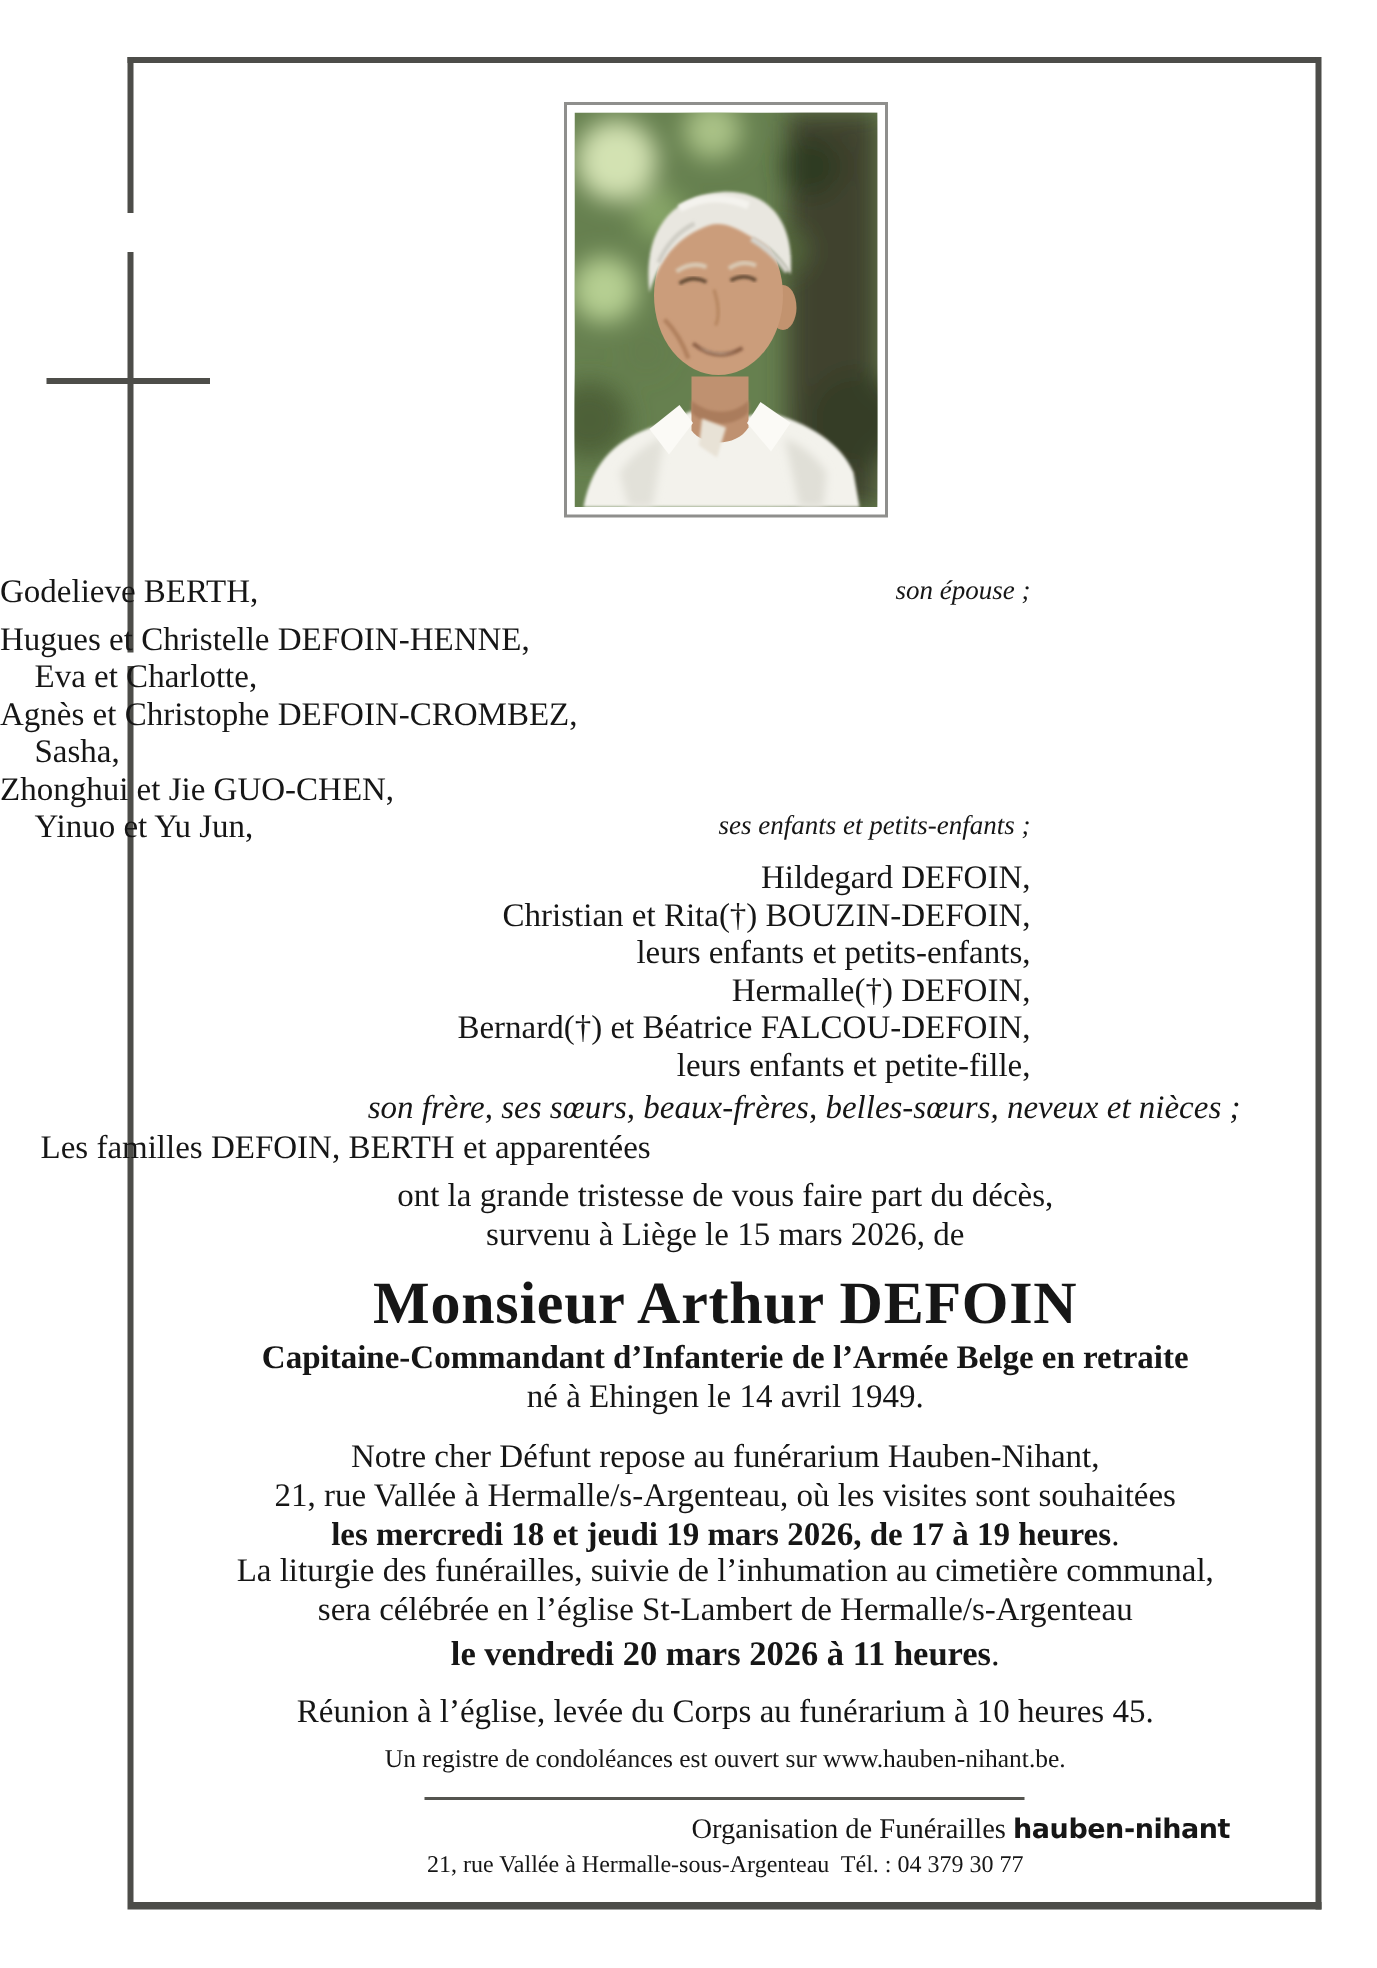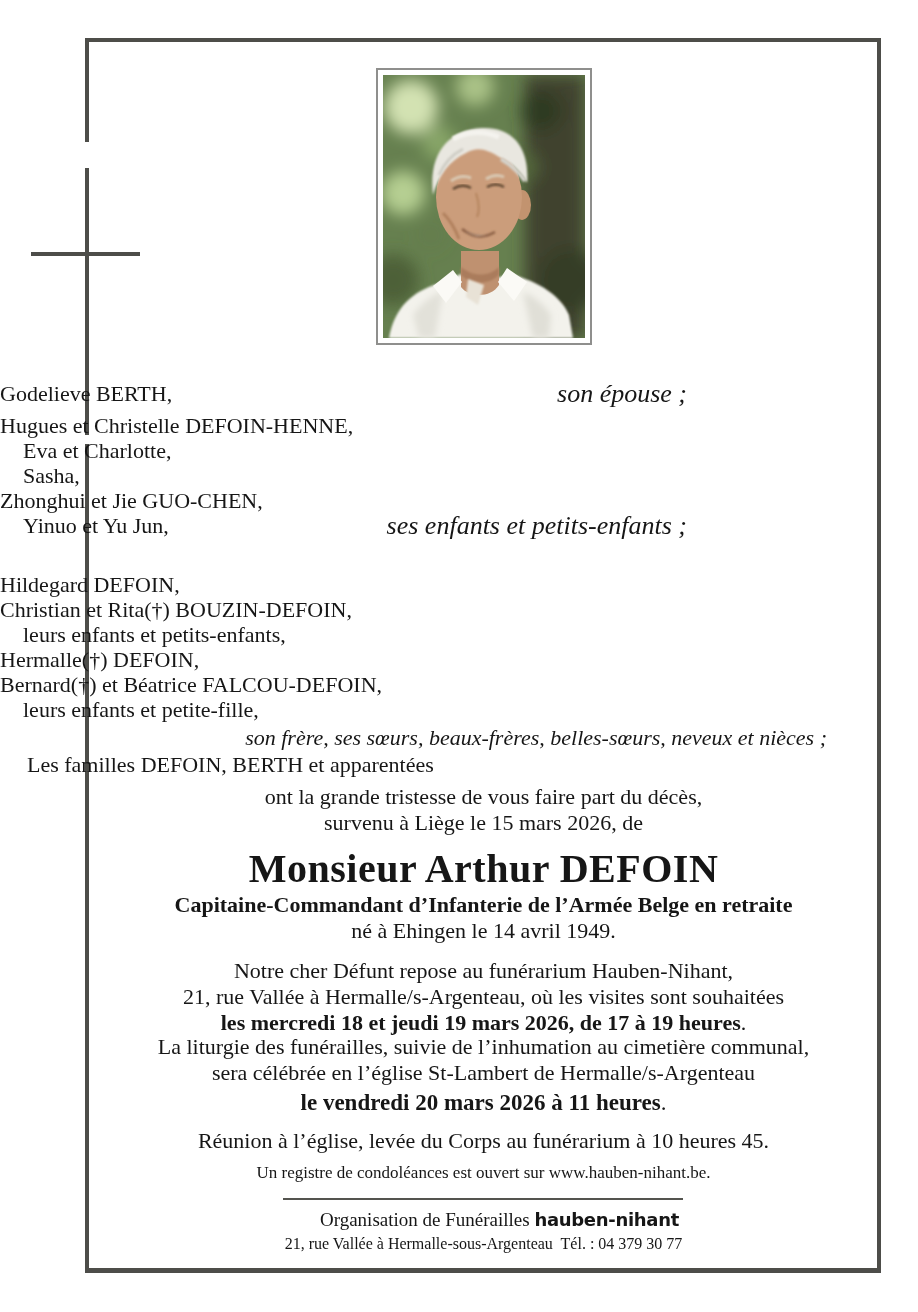--- a/index.html
+++ b/index.html
@@ -7,21 +7,21 @@
        font-family:"Liberation Serif",serif;color:#161616;}
   
   .frame{position:absolute;background:#4d4d49;}
   
   .photo-frame{position:absolute;left:376px;top:68px;width:216px;height:277px;
        box-sizing:border-box;border:2px solid #8f8f8d;background:#fff;padding:5px;}
   .photo-frame svg{display:block;}
   .fam-group{position:absolute;left:0;width:687px;font-size:22px;line-height:25px;}
   .fam-line{white-space:nowrap;}
   .fam-line.indent{padding-left:23px;}
-  .relation{position:absolute;right:0;bottom:0;font-style:italic;font-size:26px;white-space:nowrap;}
+  .relation{position:absolute;right:0;bottom:0;font-style:italic;font-size:18px;white-space:nowrap;}
   .relation-line{position:absolute;left:0;width:687px;text-align:right;
        font-style:italic;font-size:22px;line-height:25px;white-space:nowrap;}
   .center-block{position:absolute;left:0;width:687px;text-align:center;
        font-size:22px;line-height:26px;}
   .bold{font-weight:bold;}
   .name-title{font-size:40px;line-height:48px;font-weight:bold;letter-spacing:0.5px;}
   .small{font-size:17px;line-height:20px;}
   .divider{position:absolute;background:#54544f;height:2px;}
   .org-line{font-size:19px;line-height:24px;}
   .org-logo{font-family:"DejaVu Sans",sans-serif;font-weight:bold;font-size:18px;letter-spacing:-0.3px;}
@@ -94,27 +94,28 @@
 </div>
 
 <div class="fam-group" style="top:381px;">
   <div class="fam-line">Godelieve BERTH,</div>
   <div class="relation">son épouse ;</div>
 </div>
 
 <div class="fam-group" style="top:413px;">
   <div class="fam-line">Hugues et Christelle DEFOIN-HENNE,</div>
   <div class="fam-line indent">Eva et Charlotte,</div>
+  <div class="fam-line">Agnès et Christophe DEFOIN-CROMBEZ,</div>
   <div class="fam-line indent">Sasha,</div>
   <div class="fam-line">Zhonghui et Jie GUO-CHEN,</div>
   <div class="fam-line indent">Yinuo et Yu Jun,</div>
   <div class="relation">ses enfants et petits-enfants ;</div>
 </div>
 
-<div class="fam-group" style="top:572px;">
+<div class="fam-group" style="top:572px;text-align:right;">
   <div class="fam-line">Hildegard DEFOIN,</div>
   <div class="fam-line">Christian et Rita(†) BOUZIN-DEFOIN,</div>
   <div class="fam-line indent">leurs enfants et petits-enfants,</div>
   <div class="fam-line">Hermalle(†) DEFOIN,</div>
   <div class="fam-line">Bernard(†) et Béatrice FALCOU-DEFOIN,</div>
   <div class="fam-line indent">leurs enfants et petite-fille,</div>
 </div>
 <div class="relation-line" style="left:140px;top:725px;">son frère, ses sœurs, beaux-frères, belles-sœurs, neveux et nièces ;</div>
 
 <div class="fam-group" style="top:752px;padding-left:27px;">
@@ -141,16 +142,16 @@
   <div>sera célébrée en l’église St-Lambert de Hermalle/s-Argenteau</div>
 </div>
 <div class="center-block" style="left:140px;top:1090px;font-size:23px;">
   <span class="bold">le vendredi 20 mars 2026 à 11 heures</span><span>.</span>
 </div>
 <div class="center-block" style="left:140px;top:1128px;">Réunion à l’église, levée du Corps au funérarium à 10 heures 45.</div>
 
 <div class="center-block small" style="left:140px;top:1163px;">Un registre de condoléances est ouvert sur www.hauben-nihant.be.</div>
 
 <div class="divider" style="left:283px;top:1198px;width:400px;"></div>
-<div class="center-block org-line" style="left:156px;top:1208px;">
+<div class="center-block org-line" style="left:133px;top:1208px;text-align:right;">
   <span>Organisation de Funérailles </span><span class="org-logo">hauben-nihant</span>
 </div>
 <div class="center-block address" style="left:140px;top:1232px;">21, rue Vallée à Hermalle-sous-Argenteau  Tél. : 04 379 30 77</div>
 
 </body></html>

